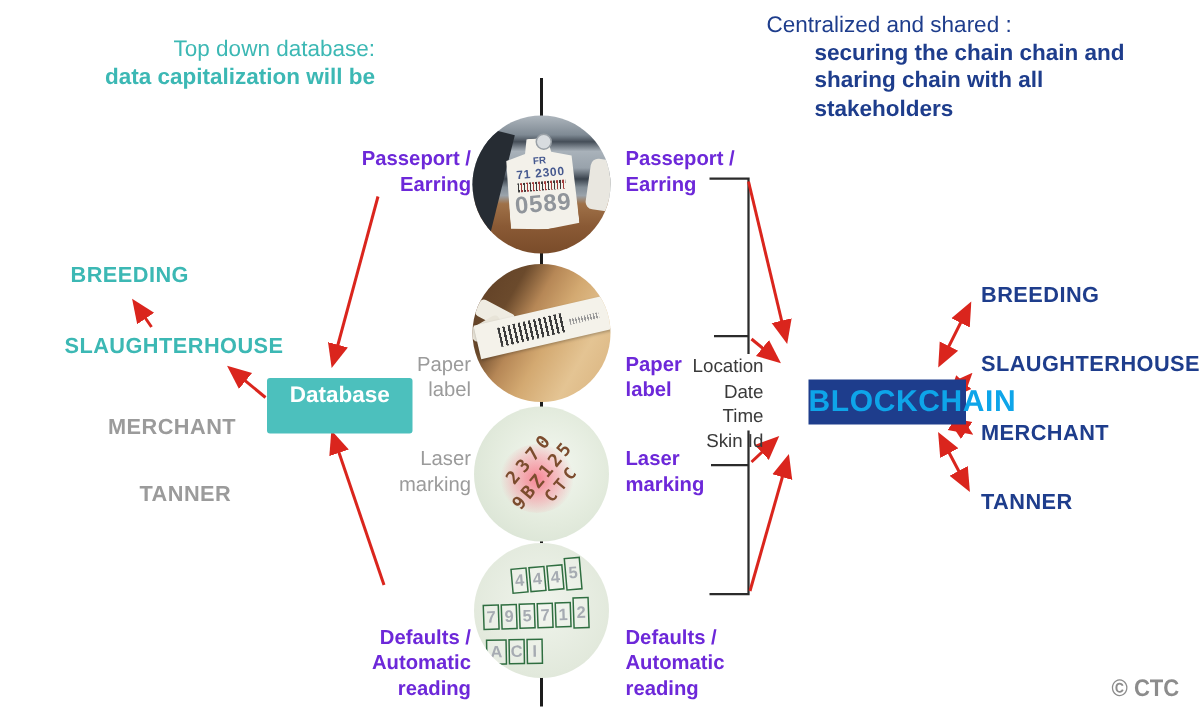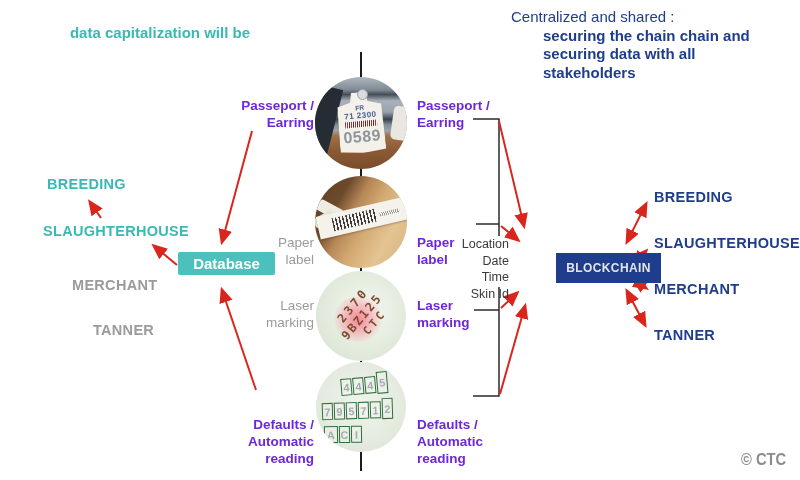--- a/index.html
+++ b/index.html
@@ -22,25 +22,25 @@
   .lbl.left-col  { right:486px; text-align:right; }
   .lbl.right-col { left:417px;  text-align:left; }
   .lbl.muted { color:#9b9b9b; font-weight:normal; }
   .r1 { top:97px; } .r2 { top:200px;margin-top:34px; } .r3 { top:297px; } .r4 { top:392px;margin-top:24px; }
 
   
   .sh { position:absolute; font-weight:bold; font-size:14.5px; letter-spacing:0.3px; }
   .sh.teal { color:#3cb8b4; } .sh.gray { color:#9b9b9b; } .sh.blue { color:#1e3d8c; }
 
   
-  .db-box { position:absolute; left:178px; top:252px; width:97px; height:23px;
+  .db-box { position:absolute; left:178px; top:252px; width:97px; height:37px;
             background:#4cc0bd; color:#ffffff; font-weight:bold; font-size:15px;
             line-height:23px; text-align:center; border-radius:2px; }
-  .bc-box { position:absolute; left:556px; top:253px; width:105px; height:30px;
-            background:#1e3d8c; color:#e5e5e5; font-weight:bold; font-size:12px;
+  .bc-box { position:absolute; left:539px; top:253px; width:105px; height:30px;
+            background:#1e3d8c; color:#0ea5e9; font-weight:bold; font-size:20px;
             line-height:30px; text-align:center; letter-spacing:0.4px; }
 
   
   .fields { position:absolute; right:291px; top:236px; text-align:right;
             font-size:12.5px; line-height:16.5px; color:#3a3a3a; }
 
   
   .footer { position:absolute; left:741px; top:451px; color:#8c8c8c;
             font-weight:bold; font-size:16px; transform:scaleX(0.92);
             transform-origin:left; }
@@ -150,26 +150,27 @@
 
     <g stroke="#da251d" stroke-width="2" fill="none">
       <line x1="627" y1="242" x2="646" y2="204" marker-start="url(#ah)" marker-end="url(#ah)"></line>
       <line x1="634" y1="264" x2="646" y2="251" marker-start="url(#ah)" marker-end="url(#ah)"></line>
       <line x1="634" y1="280" x2="646" y2="288" marker-start="url(#ah)" marker-end="url(#ah)"></line>
       <line x1="627" y1="291" x2="645" y2="325" marker-start="url(#ah)" marker-end="url(#ah)"></line>
     </g>
   </svg>
 
   <div class="title title-left">
+    <div class="t-reg">Top down database:</div>
     <div class="t-bold">data capitalization will be</div>
   </div>
   <div class="title title-right">
     <div class="t-reg">Centralized and shared :</div>
     <div class="t-bold">securing the chain chain and</div>
-    <div class="t-bold">securing data with all stakeholders</div>
+    <div class="t-bold">sharing chain with all stakeholders</div>
   </div>
 
   <div class="circle c1">
     <div class="wedge"></div>
     <div class="pin"></div>
     <div class="tag">
       <div class="t-fr">FR</div>
       <div class="t-num">71 2300</div>
       <div class="t-bc"></div>
       <div class="t-big">0589</div>

